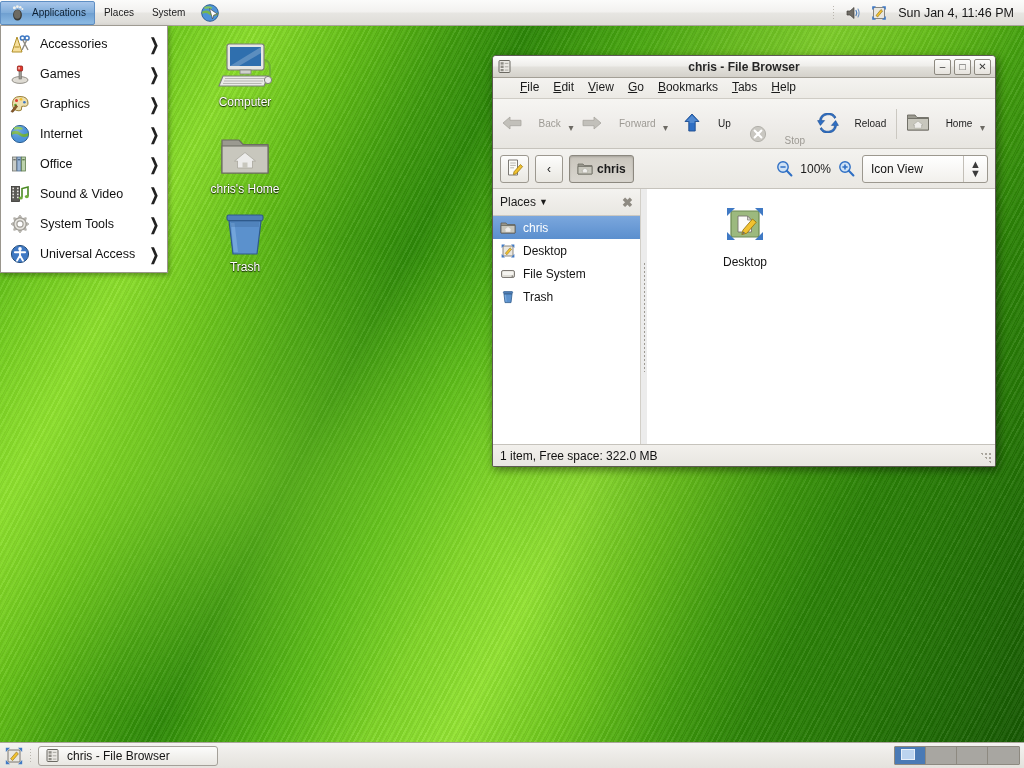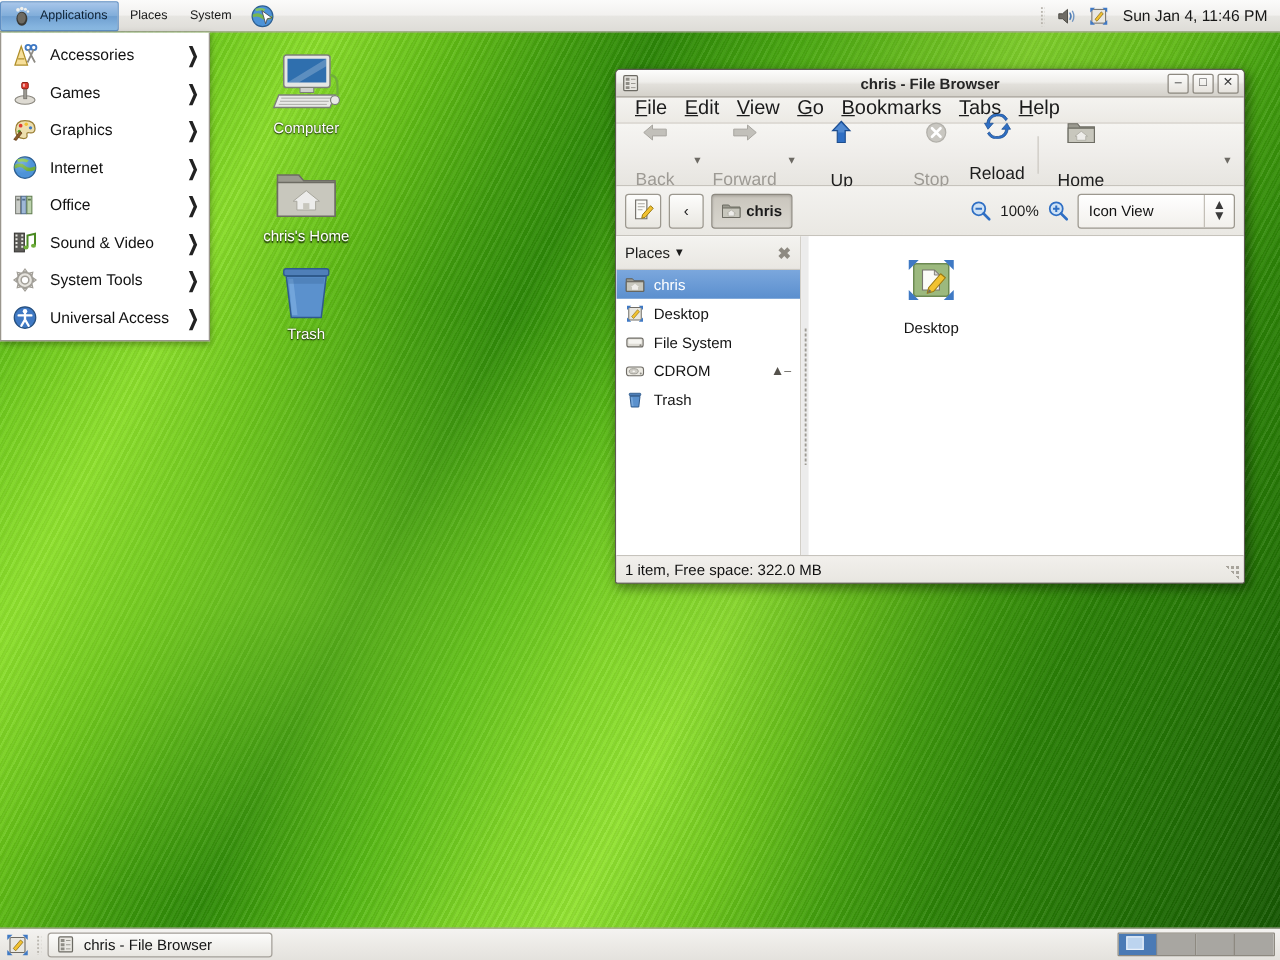--- a/index.html
+++ b/index.html
@@ -102,36 +102,36 @@
   .wbtn {
     width:17px; height:16px; margin-left:3px;
     background: linear-gradient(to bottom,#fcfcfb,#e6e3dd);
     border:1px solid #8d8980; border-radius:2px;
     display:flex; align-items:center; justify-content:center;
     font-size:10px; color:#3a3a3a; line-height:1; z-index:2;
   }
   #win-controls { margin-left:auto; display:flex; z-index:2; }
 
   #menubar {
-    height:21px; flex:0 0 21px; display:flex; align-items:flex-end; padding:0 8px;
+    height:21px; flex:0 0 21px; display:flex; align-items:flex-start; padding:0 20px;
     background: linear-gradient(to bottom,#f4f3f0,#eceae5);
-    border-bottom:1px solid #cfccc5; font-size:16px; color:#1b1b1b;
+    border-bottom:1px solid #cfccc5; font-size:12px; color:#1b1b1b;
   }
   .mb-item { padding:2px 7px; cursor:default; }
   .mb-item u { text-decoration:underline; }
 
   #toolbar {
     height:50px; flex:0 0 50px; display:flex; align-items:center; padding:0 5px;
     background: linear-gradient(to bottom,#f6f5f2 0%,#efedea 50%,#e7e5e0 100%);
     border-bottom:1px solid #c6c3bc;
   }
   .tb-btn {
-    min-width:52px; height:44px; display:flex; flex-direction:column;
+    min-width:52px; height:44px; display:flex; flex-direction:row;
     align-items:center; justify-content:center; gap:16px;
-    font-size:14px; color:#1d1d1d; padding:0 4px; cursor:default;
+    font-size:10px; color:#1d1d1d; padding:0 4px; cursor:default;
   }
   .tb-btn.disabled { color:#9d9a94; }
   .tb-arrow { width:16px; height:44px; display:flex; align-items:center;
     justify-content:center; color:#6d6a64; font-size:10px; padding-top:8px; }
   .tb-sep { width:1px; height:30px; background:#cbc8c1; margin:0 6px; }
 
   #locbar {
     height:40px; flex:0 0 40px; display:flex; align-items:center; padding:0 7px; gap:6px;
     background: linear-gradient(to bottom,#f3f2ef,#eae8e3);
     border-bottom:1px solid #c6c3bc;
@@ -666,32 +666,20 @@
             <svg width="16" height="16" viewBox="0 0 16 16">
               <rect x="1.5" y="4.5" width="13" height="7" rx="1.6" fill="#dedcd5" stroke="#6f6c66" stroke-width=".9"></rect>
               <rect x="2.8" y="5.6" width="10.4" height="3.4" rx="1" fill="#f5f4f0"></rect>
               <circle cx="12.4" cy="10.2" r=".9" fill="#8e8c85"></circle>
             </svg>
           </span>
           <span>File System</span>
         </div>
 
 
-        <div class="place">
-          <span class="pico">
-            <svg width="16" height="16" viewBox="0 0 16 16">
-              <rect x="1.2" y="4.6" width="13.6" height="7" rx="2" fill="#eceae3" stroke="#6f6c66" stroke-width=".9"></rect>
-              <ellipse cx="7" cy="8" rx="3.6" ry="2.1" fill="#cfcdc6" stroke="#8e8c85" stroke-width=".6"></ellipse>
-              <ellipse cx="7" cy="8" rx="1" ry=".7" fill="#f7f6f3"></ellipse>
-              <circle cx="12.6" cy="9.8" r=".8" fill="#8e8c85"></circle>
-            </svg>
-          </span>
-          <span>CDROM</span>
-          <span class="eject">▲⎯</span>
-        </div>
 
         <div class="place">
           <span class="pico">
             <svg width="16" height="16" viewBox="0 0 16 16">
               <rect x="3.4" y="2.6" width="9.2" height="1.9" rx=".6" fill="#4f7fb8" stroke="#2f5a8c" stroke-width=".7"></rect>
               <path d="M4 5 L12 5 L11 13.6 L5 13.6 Z" fill="#5b91cd" stroke="#2f5a8c" stroke-width=".8"></path>
               <path d="M4.6 5.8 L5.9 5.8 L6.8 12.8 L5.4 12.8 Z" fill="#8bb8e6" opacity=".6"></path>
             </svg>
           </span>
           <span>Trash</span>

